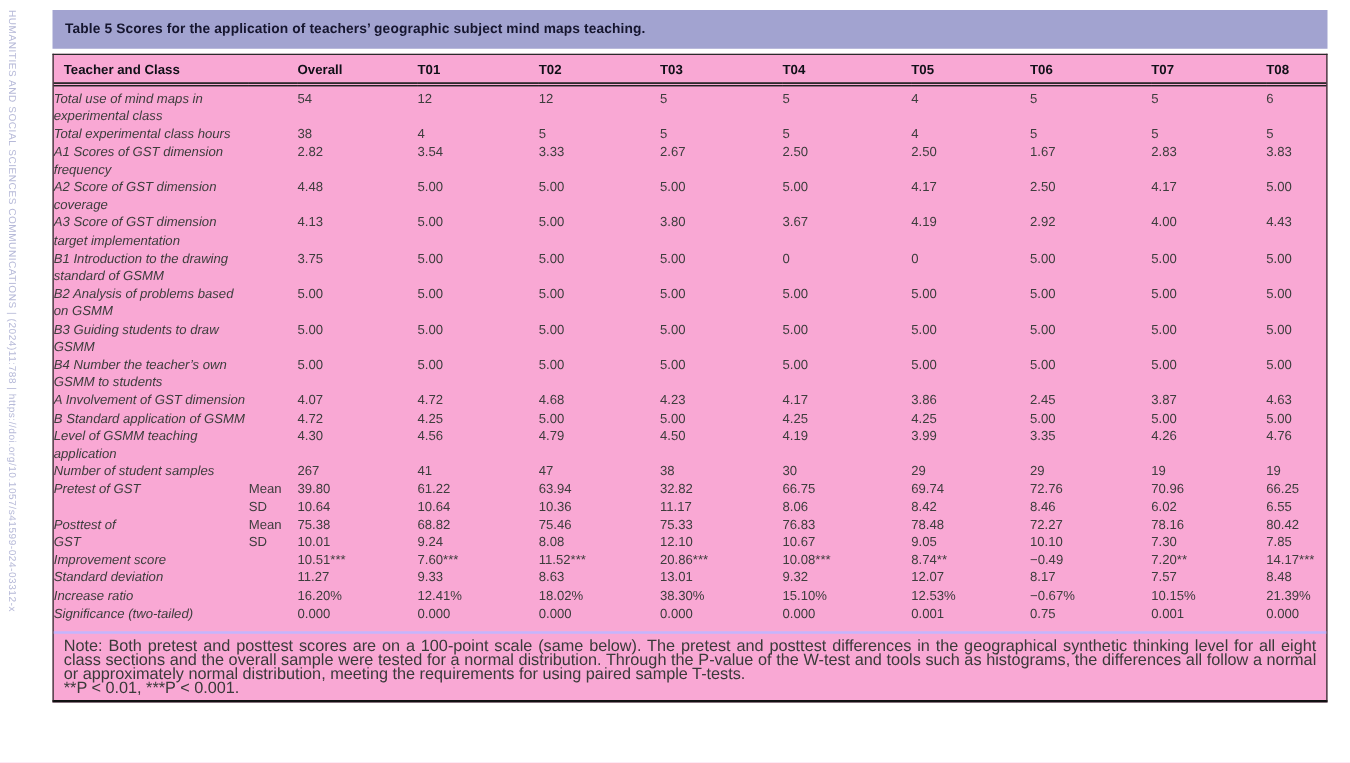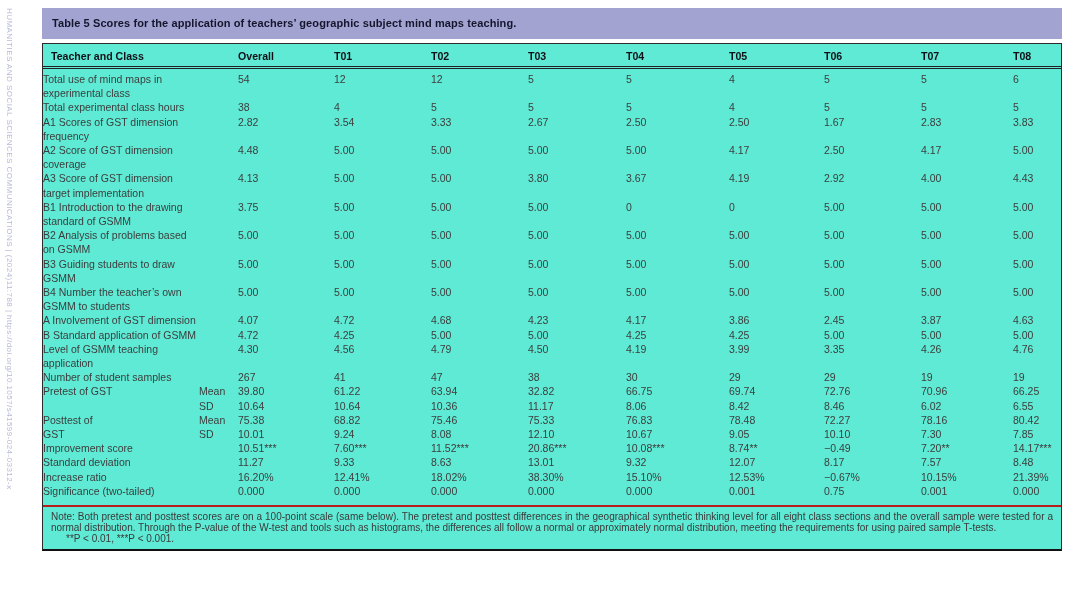--- a/index.html
+++ b/index.html
@@ -18,48 +18,48 @@
   .title-bar {
     background:#a2a3d0; color:#15152e;
     font-weight:bold; font-size:11px; letter-spacing:0.1px;
     height:31px; line-height:31px; padding-left:10px;
   }
 
   .frame {
     margin-top:4px;
     border-left:1px solid #2b2b2b; border-right:1px solid #2b2b2b;
     border-top:1px solid #2b2b2b; border-bottom:2.5px solid #111;
-    background:#5eead4;
+    background:#f9a8d4;
   }
 
   table.score-table {
     width:100%; border-collapse:collapse; table-layout:fixed;
     font-size:10.5px; color:#3d3d3d;
   }
   table.score-table th {
     text-align:left; font-weight:bold; color:#101018; font-size:10.6px;
     padding:6px 0 4px 0;
     border-bottom:3px double #222;
   }
   table.score-table th.first { padding-left:8px; }
   table.score-table td {
     vertical-align:top; line-height:14.2px; padding:0;
     word-wrap:break-word;
   }
-  td.row-label { padding-left:8px; }
+  td.row-label { padding-left:8px;font-style:italic; }
   tbody tr.first-row td { padding-top:3px; }
   tbody tr.last-row td { padding-bottom:7px; }
 
   .note-box {
-    border-top:2px solid #b91c1c;
+    border-top:2px solid #c4b5fd;
     padding:4px 8px 5px 8px;
-    font-size:10px; line-height:11px; color:#3a3a3a;
+    font-size:13px; line-height:11px; color:#3a3a3a;
     text-align:justify;
   }
-  .note-box .sig-line { text-align:left;margin-left:15px; }
+  .note-box .sig-line { text-align:left; }
 </style>
 </head>
 <body>
 
 <div class="sidebar-text">HUMANITIES AND SOCIAL SCIENCES COMMUNICATIONS | (2024)11:788 | https://doi.org/10.1057/s41599-024-03312-x</div>
 
 <div class="table-wrap">
 
   <div class="title-bar">Table 5 Scores for the application of teachers’ geographic subject mind maps teaching.</div>
 

